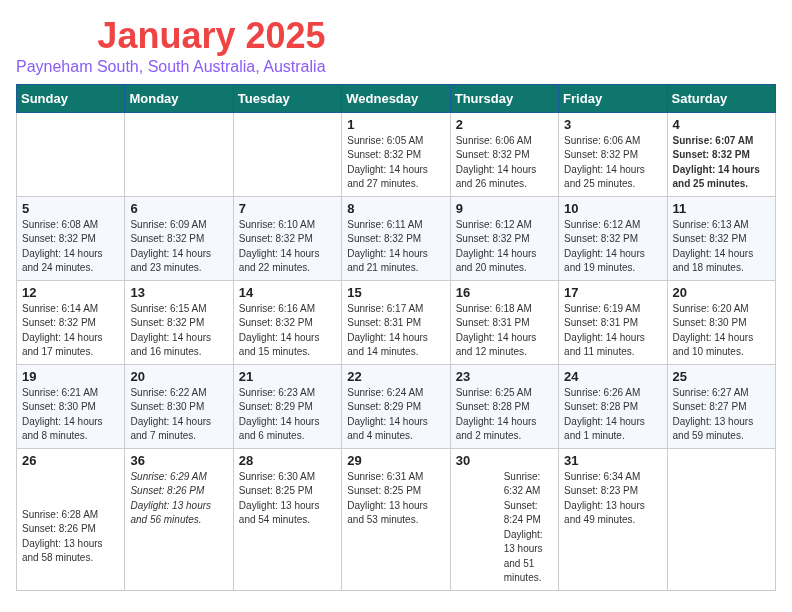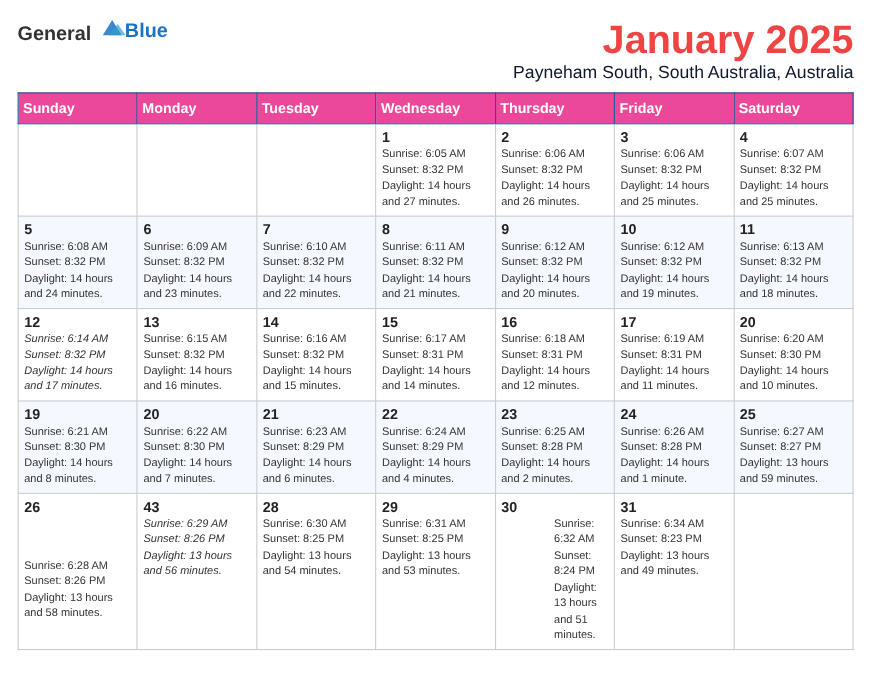--- a/index.html
+++ b/index.html
@@ -39,30 +39,30 @@
       text-align: right;
     }
     .month-title {
       font-size: 36px;
       font-weight: bold;
       color: #ef4444;
       line-height: 1.1;
     }
     .location-title {
       font-size: 16px;
-      color: #0f172a;
+      color: #8b5cf6;
       margin-top: 2px;
     }
     .calendar {
       width: 100%;
       border-collapse: collapse;
       border: 1px solid #ccc;
     }
     .calendar th {
-      background-color: #ec4899;
+      background-color: #0f766e;
       color: #fff;
       font-size: 13px;
       font-weight: bold;
       padding: 6px 4px;
       text-align: left;
       border: 1px solid #1a5a9a;
     }
     .calendar td {
       vertical-align: top;
       border: 1px solid #ccc;
@@ -89,32 +89,20 @@
       line-height: 1.45;
     }
     .empty-cell {
       background: #fff !important;
     }
   </style>
 </head>
 <body>
 
 <div class="header">
-  <div class="logo">
-    <div>
-      <span class="logo-text-general">General</span>
-      <svg class="logo-icon" viewBox="0 0 28 22" xmlns="http://www.w3.org/2000/svg">
-        <polygon points="4,18 14,2 24,18" fill="#1a73c5" opacity="0.85"></polygon>
-        <polygon points="10,18 20,6 28,18" fill="#2a9fd6" opacity="0.7"></polygon>
-      </svg>
-    </div>
-    <div>
-      <span class="logo-text-blue">Blue</span>
-    </div>
-  </div>
   <div class="title-block">
     <div class="month-title">January 2025</div>
     <div class="location-title">Payneham South, South Australia, Australia</div>
   </div>
 </div>
 
 <table class="calendar">
   <thead>
     <tr>
     <th>Sunday</th>
@@ -147,21 +135,21 @@
         </td>
         <td>
           <span class="day-number">3</span>
           <div class="day-detail" style="white-space: pre-line;">Sunrise: 6:06 AM
 Sunset: 8:32 PM
 Daylight: 14 hours
 and 25 minutes.</div>
         </td>
         <td>
           <span class="day-number">4</span>
-          <div class="day-detail" style="white-space: pre-line;">Sunrise: 6:07 AM
+          <div class="day-detail" style="white-space: pre-line; font-weight: bold;">Sunrise: 6:07 AM
 Sunset: 8:32 PM
 Daylight: 14 hours
 and 25 minutes.</div>
         </td>
       </tr>
       <tr>
         <td>
           <span class="day-number">5</span>
           <div class="day-detail" style="white-space: pre-line;">Sunrise: 6:08 AM
 Sunset: 8:32 PM
@@ -207,21 +195,21 @@
           <span class="day-number">11</span>
           <div class="day-detail" style="white-space: pre-line;">Sunrise: 6:13 AM
 Sunset: 8:32 PM
 Daylight: 14 hours
 and 18 minutes.</div>
         </td>
       </tr>
       <tr>
         <td>
           <span class="day-number">12</span>
-          <div class="day-detail" style="white-space: pre-line; font-style: italic;">Sunrise: 6:14 AM
+          <div class="day-detail" style="white-space: pre-line;">Sunrise: 6:14 AM
 Sunset: 8:32 PM
 Daylight: 14 hours
 and 17 minutes.</div>
         </td>
         <td>
           <span class="day-number">13</span>
           <div class="day-detail" style="white-space: pre-line;">Sunrise: 6:15 AM
 Sunset: 8:32 PM
 Daylight: 14 hours
 and 16 minutes.</div>
@@ -315,21 +303,21 @@
       </tr>
       <tr>
         <td>
           <span class="day-number">26</span>
           <div class="day-detail" style="white-space: pre-line; margin-top: 40px;">Sunrise: 6:28 AM
 Sunset: 8:26 PM
 Daylight: 13 hours
 and 58 minutes.</div>
         </td>
         <td>
-          <span class="day-number">43</span>
+          <span class="day-number">36</span>
           <div class="day-detail" style="white-space: pre-line; font-style: italic;">Sunrise: 6:29 AM
 Sunset: 8:26 PM
 Daylight: 13 hours
 and 56 minutes.</div>
         </td>
         <td>
           <span class="day-number">28</span>
           <div class="day-detail" style="white-space: pre-line;">Sunrise: 6:30 AM
 Sunset: 8:25 PM
 Daylight: 13 hours

